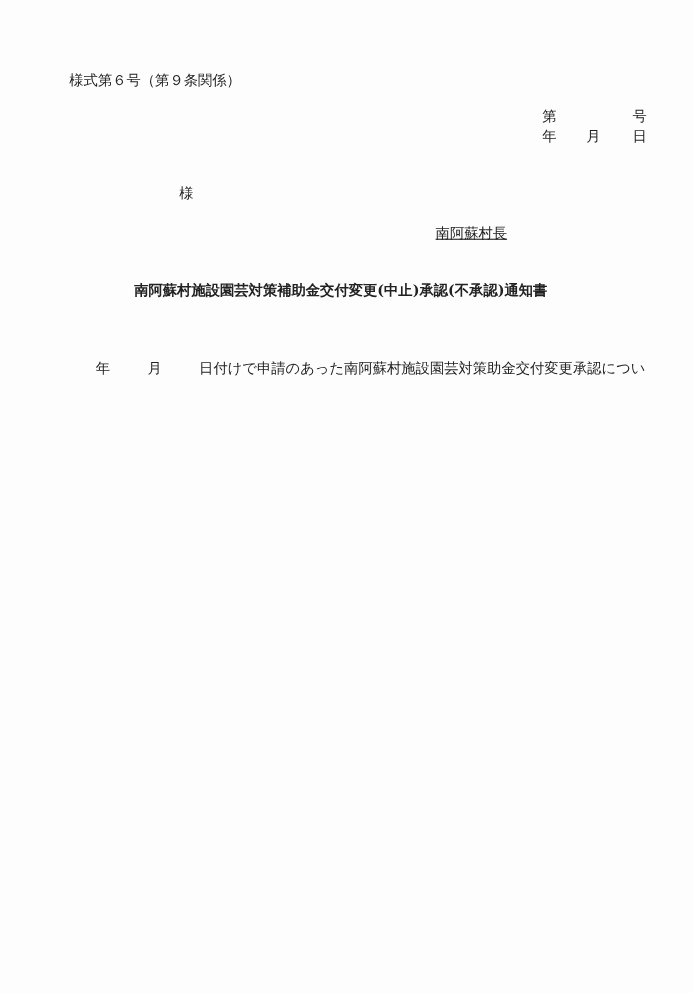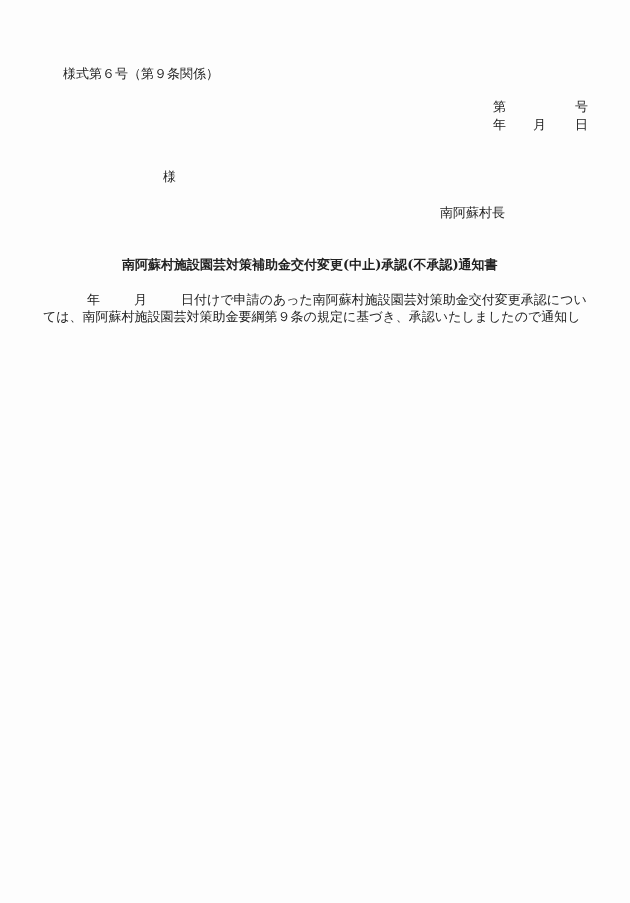--- a/index.html
+++ b/index.html
@@ -17,33 +17,33 @@
       font-size: 13px;
       line-height: 17px;
     }
     .abs { position: absolute; white-space: nowrap; }
     #form-label { left: 43px; top: 65px; margin-left: 20px; }
     #doc-number-row { left: 493px; top: 98px; width: 95px; }
     #doc-date-row { left: 493px; top: 116px; width: 95px; }
     .row-flex { display: flex; justify-content: space-between; }
     #date-month { position: absolute; left: 40px; top: 0; }
     #addressee { left: 163px; top: 168px; }
-    #sender { left: 440px; top: 204px; }
+    #sender { left: 396px; top: 204px; text-decoration: underline; }
     #doc-title { left: 122px; top: 256px; font-weight: bold; }
     #body-text {
       position: absolute;
       left: 43px;
       top: 291px;
       width: 545px;
       white-space: normal;
       line-height: 17px;
       text-align: justify;
       word-break: break-all;
     }
-    .body-line { display: block; white-space: nowrap; }
+    .body-line { display: block; white-space: nowrap; margin-top: 36px; }
     .gap-year { display: inline-block; width: 44px; }
     .gap-mid { display: inline-block; width: 34px; }
   </style>
 </head>
 <body>
 
 <div class="abs" id="form-label">様式第６号（第９条関係）</div>
 
 <div class="abs row-flex" id="doc-number-row">
   <span>第</span>
@@ -57,14 +57,13 @@
 </div>
 
 <div class="abs" id="addressee">様</div>
 
 <div class="abs" id="sender">南阿蘇村長</div>
 
 <div class="abs" id="doc-title">南阿蘇村施設園芸対策補助金交付変更(中止)承認(不承認)通知書</div>
 
 <div id="body-text">
   <span class="body-line"><span class="gap-year"></span><span>年</span><span class="gap-mid"></span><span>月</span><span class="gap-mid"></span><span>日付けで申請のあった南阿蘇村施設園芸対策助金交付変更承認につい</span></span>
-  <span class="body-line">ては、南阿蘇村施設園芸対策助金要綱第９条の規定に基づき、承認いたしましたので通知し</span>
 </div>
 
 </body></html>

